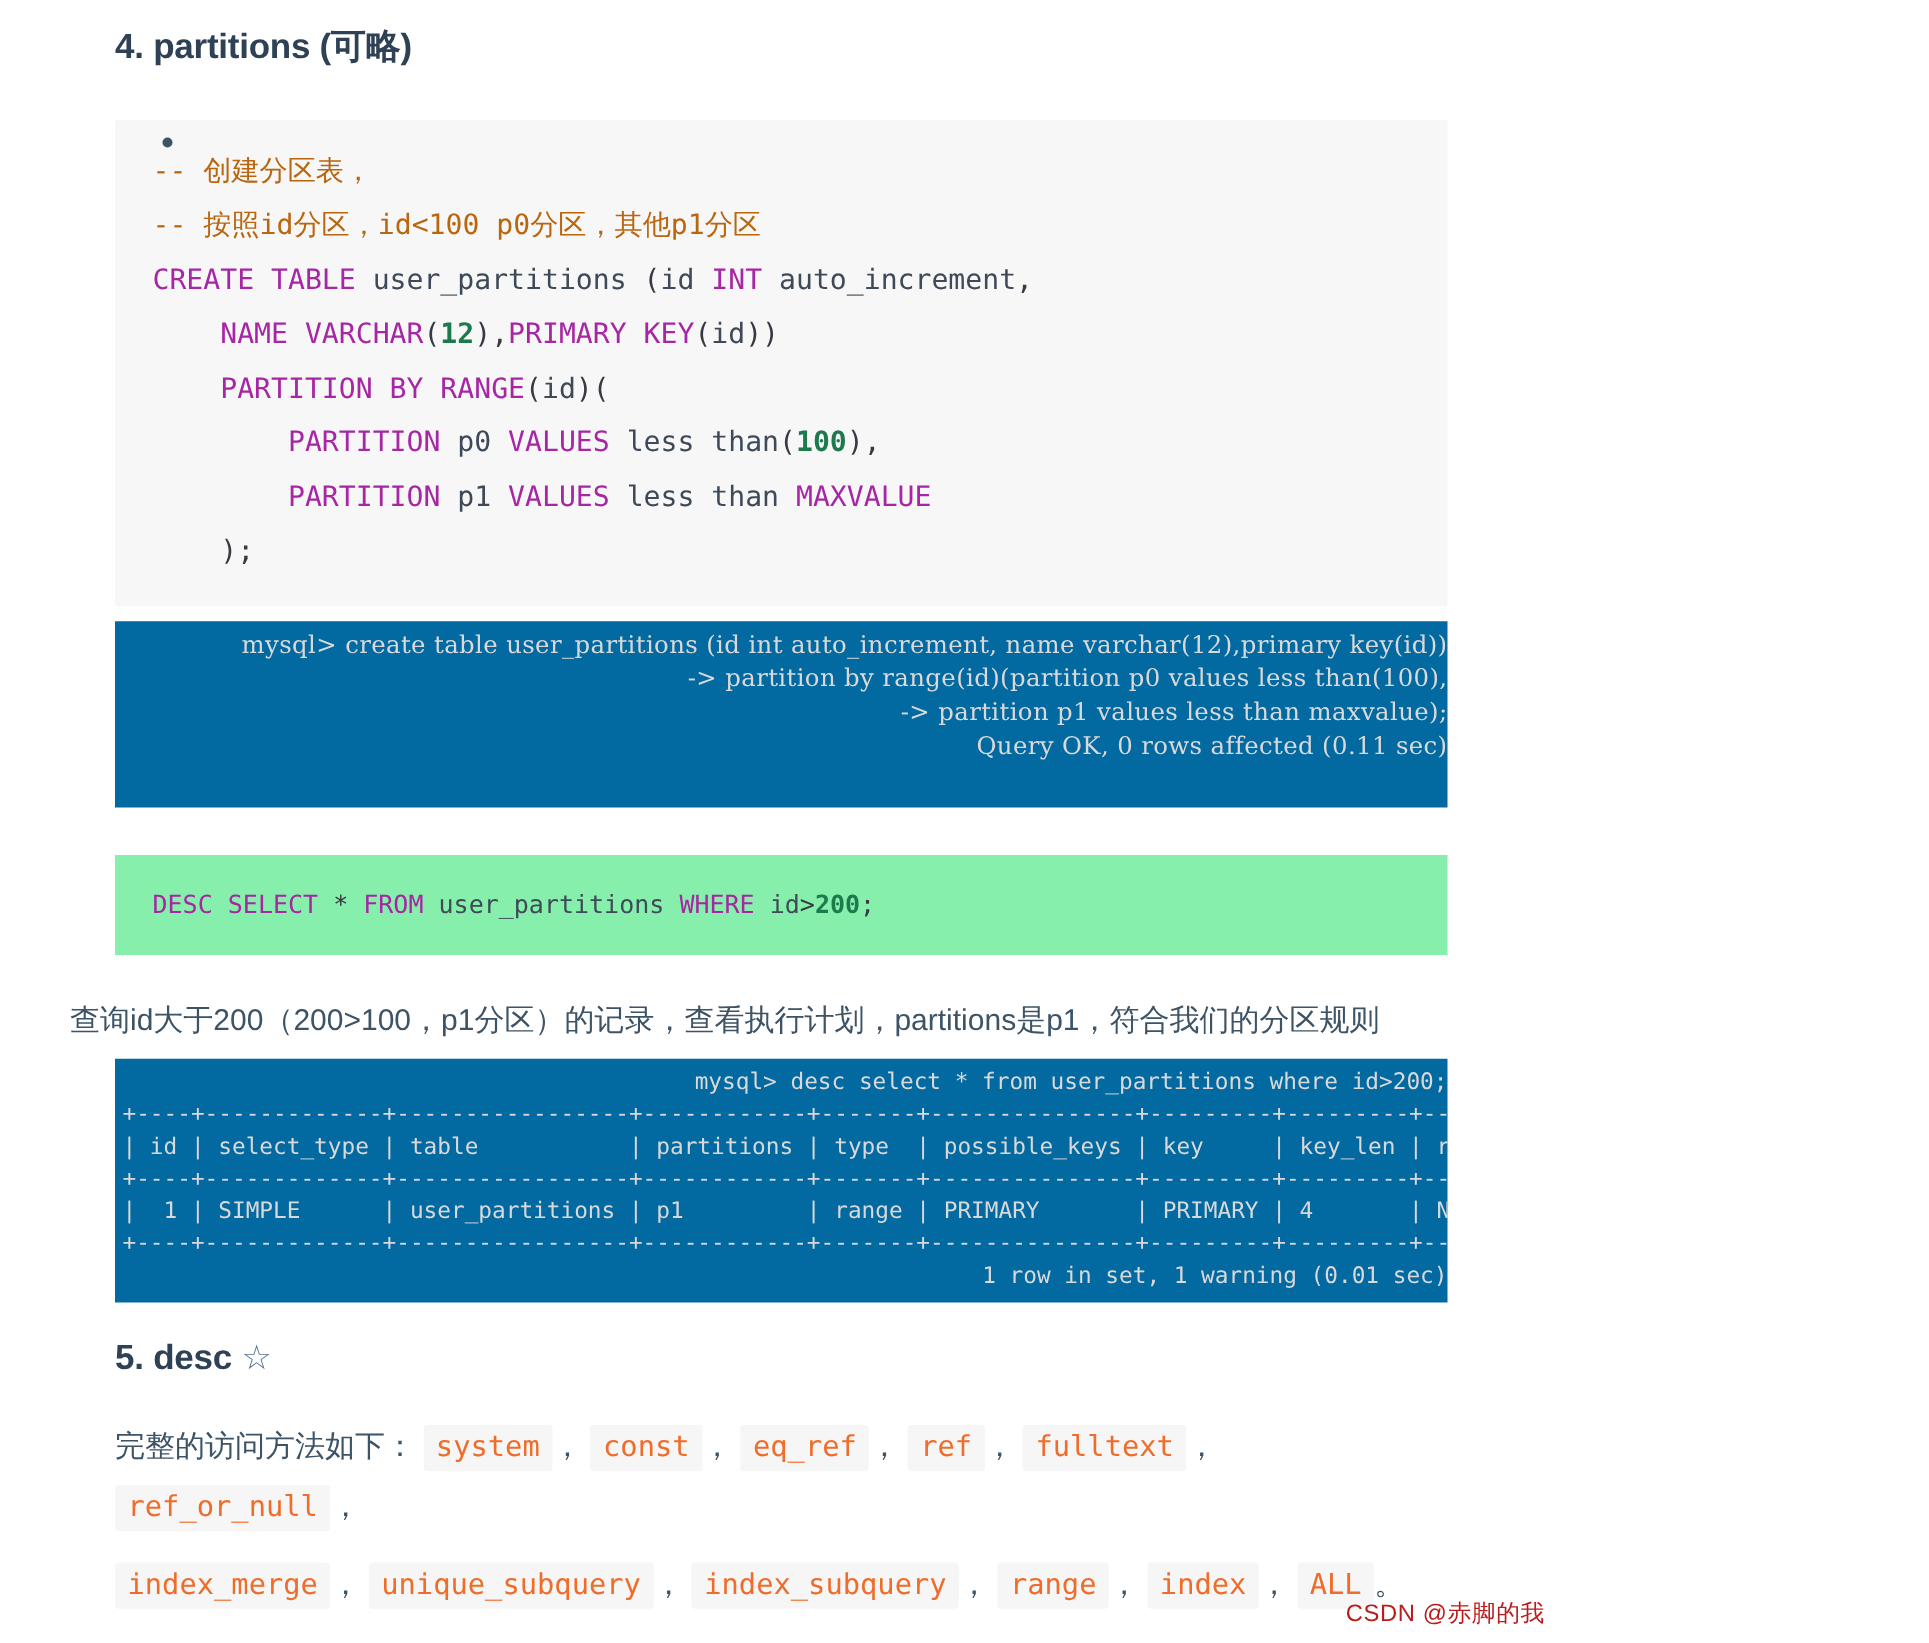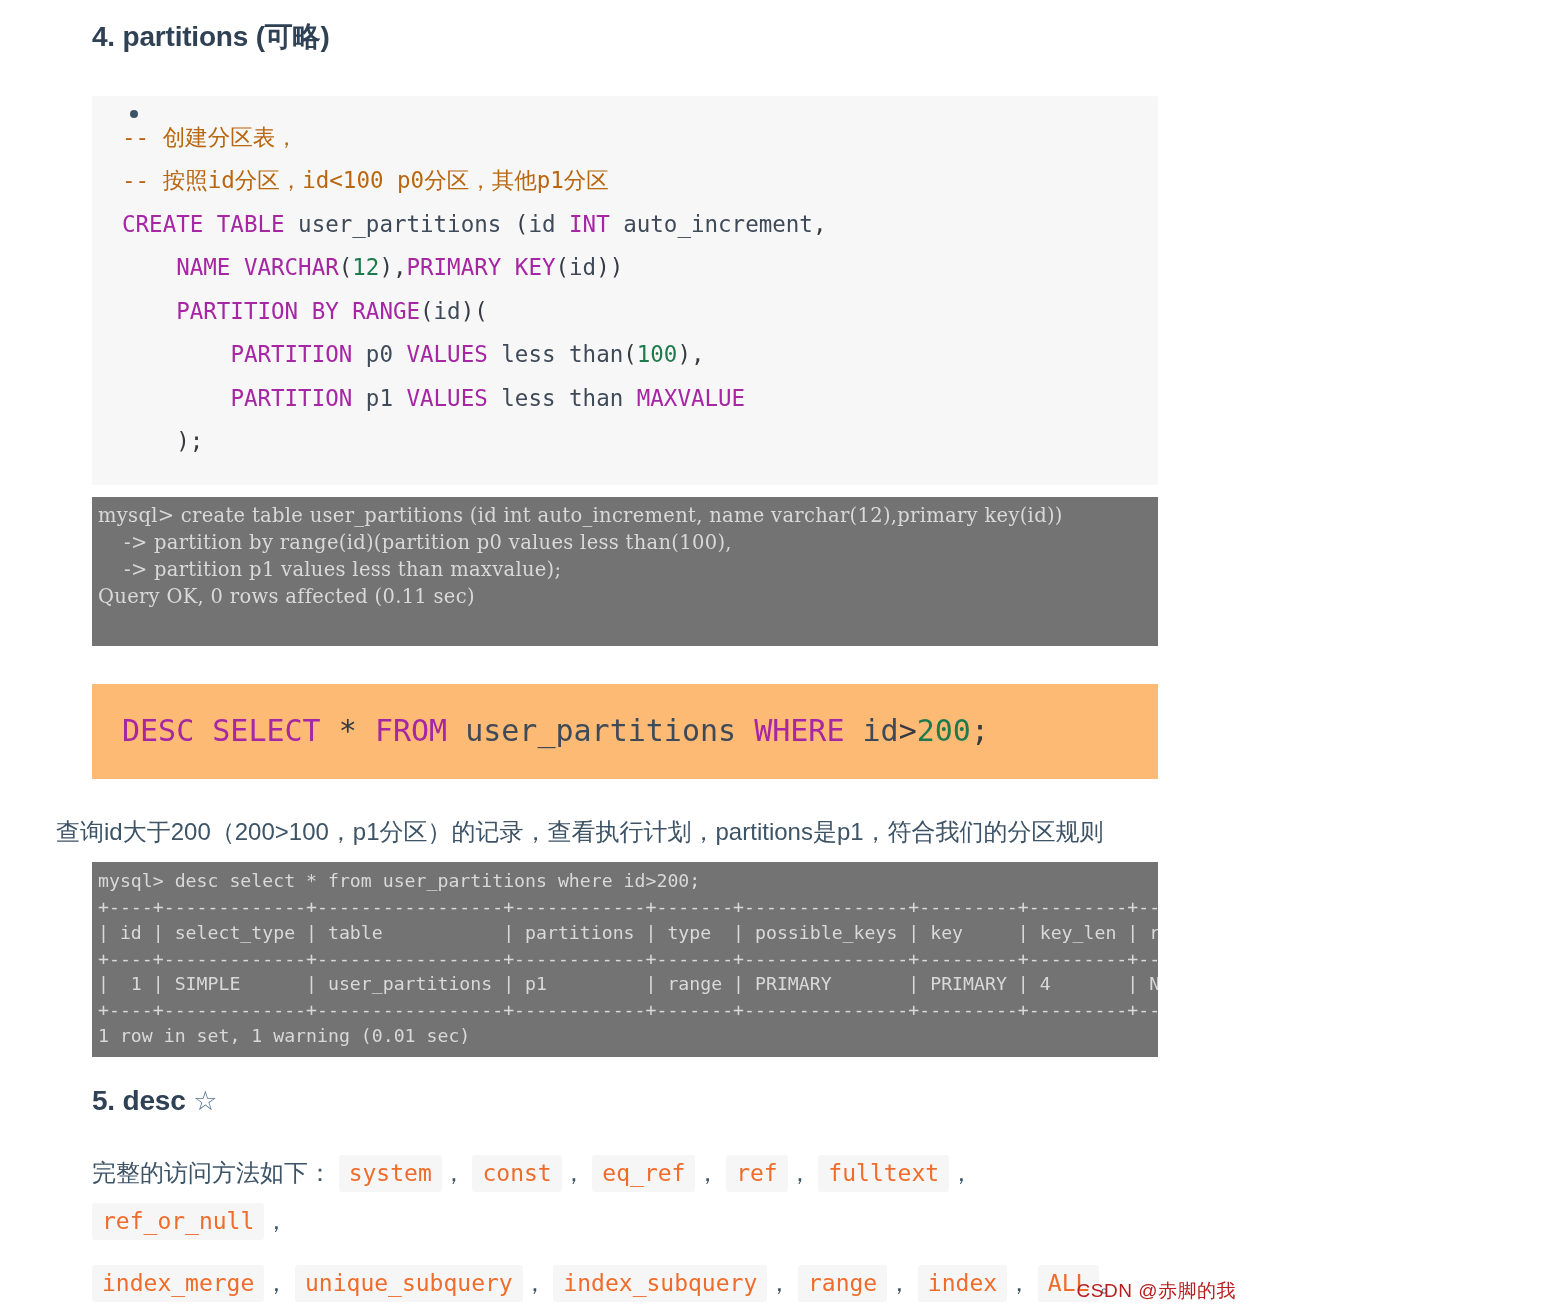--- a/index.html
+++ b/index.html
@@ -69,47 +69,48 @@
     font-family: "DejaVu Sans Mono", "Liberation Mono", monospace;
     font-size: 22.5px;
     line-height: 1.93;
     color: #383a42;
     white-space: pre;
     overflow: hidden;
   }
   .codeblock .ln { display: block; padding-left: 30px; }
   .kw   { color: #a626a4; }
   .com  { color: #b9660f; }
-  .num  { color: #1d7a4d; }
+  .num  { color: #1d7a4d; font-weight: bold; }
   .id   { color: #3f4a58; }
   .op   { color: #383a42; }
 
   .codeblock-single {
-    background: #fdba74;
+    background: #86efac;
     margin: 38px 92px 0 92px;
     padding: 24px 0 26px 30px;
     font-family: "DejaVu Sans Mono", "Liberation Mono", monospace;
-    font-size: 30px;
+    font-size: 20px;
     line-height: 1.5;
     white-space: pre;
     overflow: hidden;
   }
 
   
   .terminal {
-    background: #737373;
+    background: #0369a1;
     color: #d9d9d9;
     margin: 12px 92px 0 92px;
     padding: 6px 0 8px 6px;
     font-family: "DejaVu Serif", "Liberation Serif", serif;
     font-size: 19.5px;
     line-height: 1.38;
     white-space: pre;
     letter-spacing: 0.3px;
     overflow: hidden;
+    text-align: right;
   }
   .terminal.mono {
     font-family: "DejaVu Sans Mono", "Liberation Mono", monospace;
     font-size: 18.2px;
     letter-spacing: 0px;
     line-height: 1.42;
   }
   .terminal .trow { display: block; }
 
   

